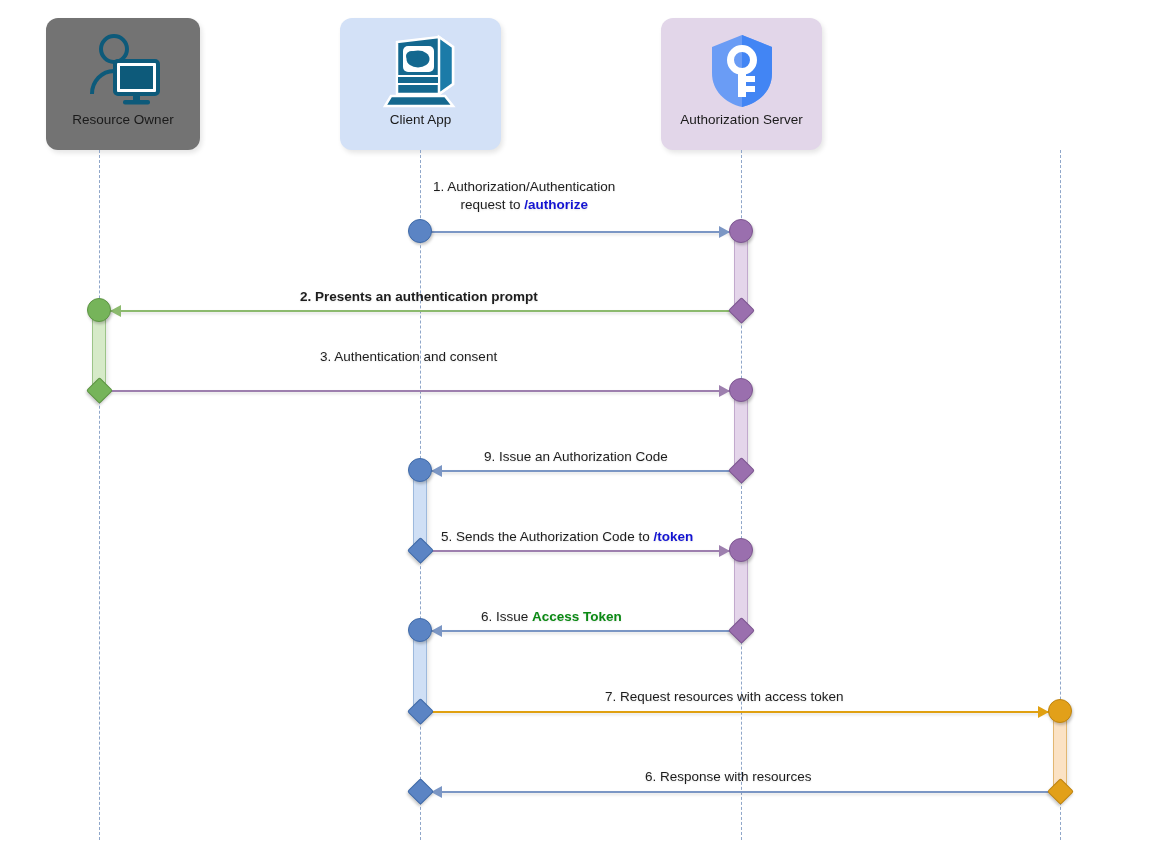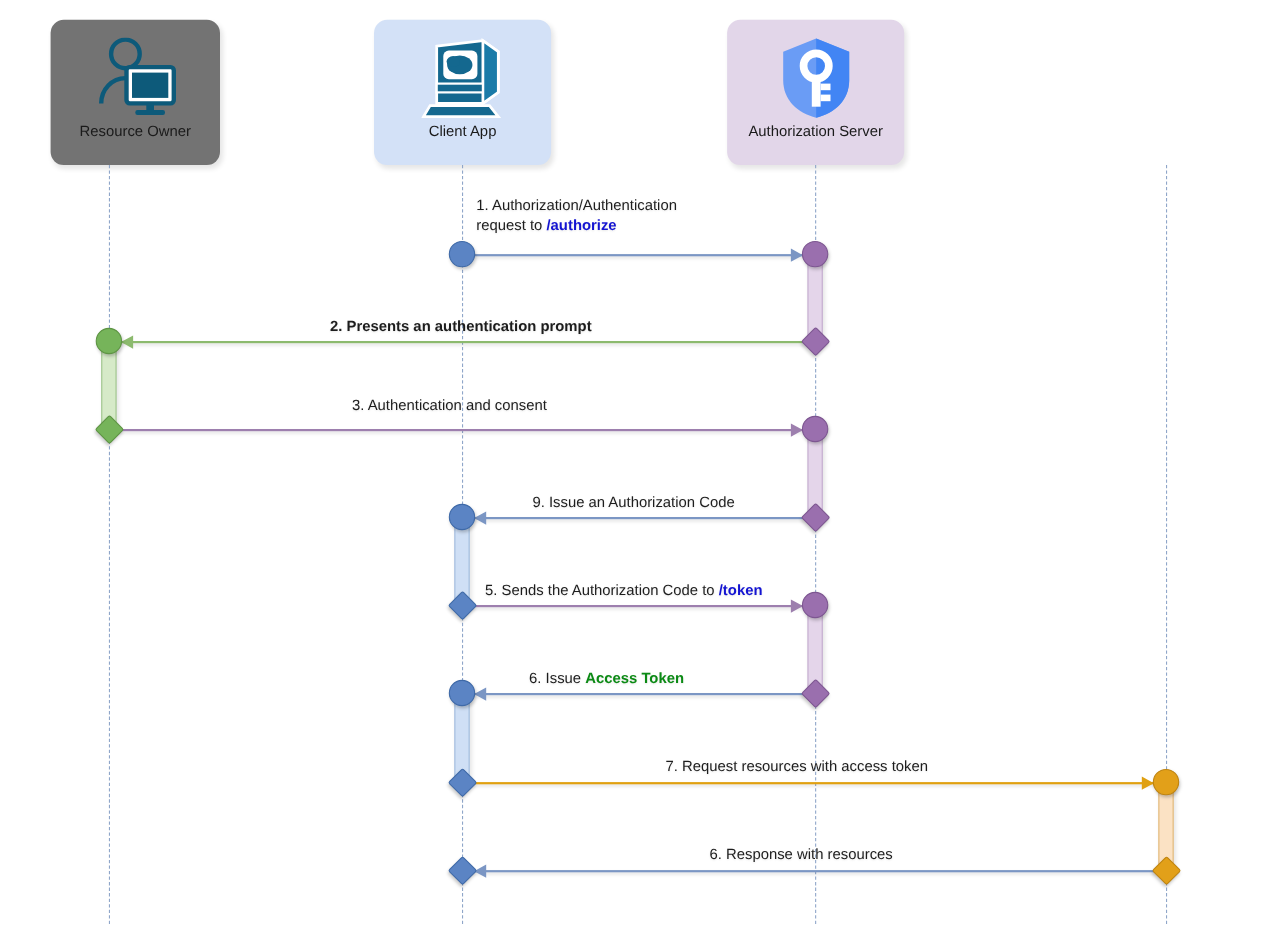--- a/index.html
+++ b/index.html
@@ -93,21 +93,21 @@
   .msg-label {
     position: absolute;
     font-size: 13.5px;
     color: #1d1d1d;
     line-height: 1.35;
     white-space: pre-line;
     text-shadow: 0 1px 2px rgba(0,0,0,0.10);
   }
   .msg-label .em-blue  { color: #1414d2; font-weight: bold; }
   .msg-label .em-green { color: #0b8a14; font-weight: bold; margin-top: 16px; }
-  .ta-left   { text-align: left; }
+  .ta-left   { text-align: center; }
 </style>
 </head>
 <body>
 
 <div id="diagram">
     <div class="participant" style="left: 18px; top: 18px; width: 154px; height: 132px; background: #737373; margin-left: 28px;">
       <div class="p-icon">
         <svg width="76" height="74" viewBox="0 0 76 74">
           <circle cx="29" cy="15" r="13" fill="none" stroke="#0d5a7a" stroke-width="4"></circle>
           <path d="M7 60 A22 23 0 0 1 51 60" fill="none" stroke="#0d5a7a" stroke-width="4"></path>
@@ -185,19 +185,19 @@
     <div class="marker circle" style="left: 729px; top: 538px; background: rgb(154, 111, 174); border: 1px solid rgb(125, 86, 145);"></div>
     <div class="marker diamond" style="left: 731.5px; top: 620.5px; background: rgb(154, 111, 174); border: 1px solid rgb(125, 86, 145);"></div>
     <div class="marker circle" style="left: 408px; top: 618px; background: rgb(91, 132, 196); border: 1px solid rgb(63, 106, 168);"></div>
     <div class="marker diamond" style="left: 410.5px; top: 701.5px; background: rgb(91, 132, 196); border: 1px solid rgb(63, 106, 168);"></div>
     <div class="marker circle" style="left: 1048px; top: 699px; background: rgb(226, 160, 25); border: 1px solid rgb(191, 132, 16);"></div>
     <div class="marker diamond" style="left: 1050.5px; top: 781.5px; background: rgb(226, 160, 25); border: 1px solid rgb(191, 132, 16);"></div>
     <div class="marker diamond" style="left: 410.5px; top: 781.5px; background: rgb(91, 132, 196); border: 1px solid rgb(63, 106, 168);"></div>
     <div class="msg-label ta-left" style="left: 433px; top: 178px;"><span>1. Authorization/Authentication
 request to </span><span class="em-blue">/authorize</span></div>
     <div class="msg-label ta-left" style="left: 300px; top: 288px; font-weight: bold;"><span>2. Presents an authentication prompt</span></div>
-    <div class="msg-label ta-left" style="left: 320px; top: 360px;"><span>3. Authentication and consent</span></div>
+    <div class="msg-label ta-left" style="left: 320px; top: 348px;"><span>3. Authentication and consent</span></div>
     <div class="msg-label ta-left" style="left: 484px; top: 448px;"><span>9. Issue an Authorization Code</span></div>
     <div class="msg-label ta-left" style="left: 441px; top: 528px;"><span>5. Sends the Authorization Code to </span><span class="em-blue">/token</span></div>
     <div class="msg-label ta-left" style="left: 481px; top: 608px;"><span>6. Issue </span><span class="em-green">Access Token</span></div>
     <div class="msg-label ta-left" style="left: 605px; top: 688px;"><span>7. Request resources with access token</span></div>
     <div class="msg-label ta-left" style="left: 645px; top: 768px;"><span>6. Response with resources</span></div>
   </div>
 
 </body></html>

